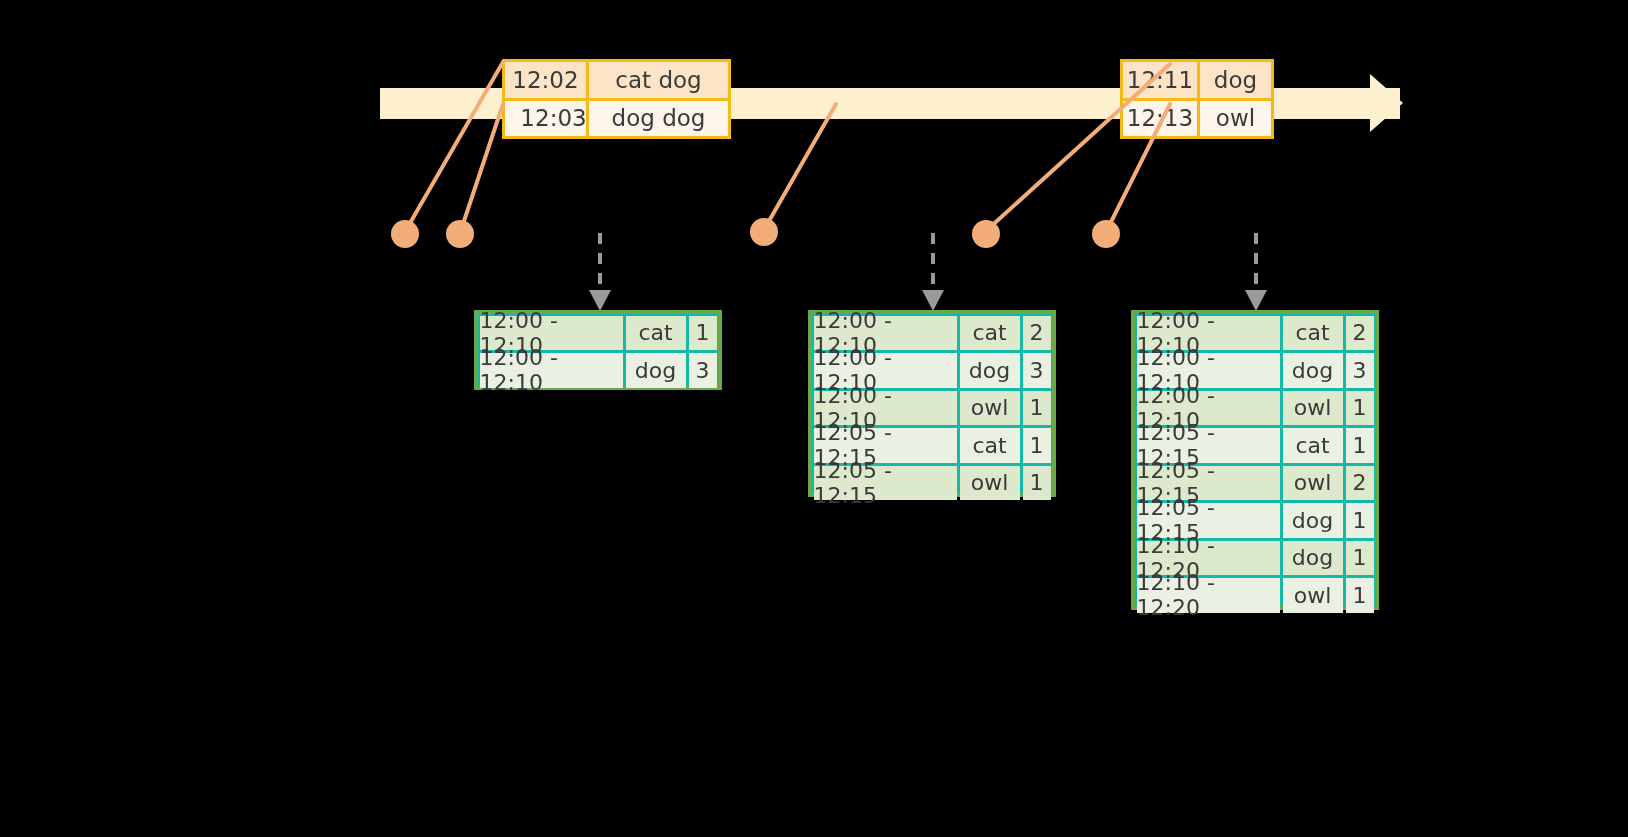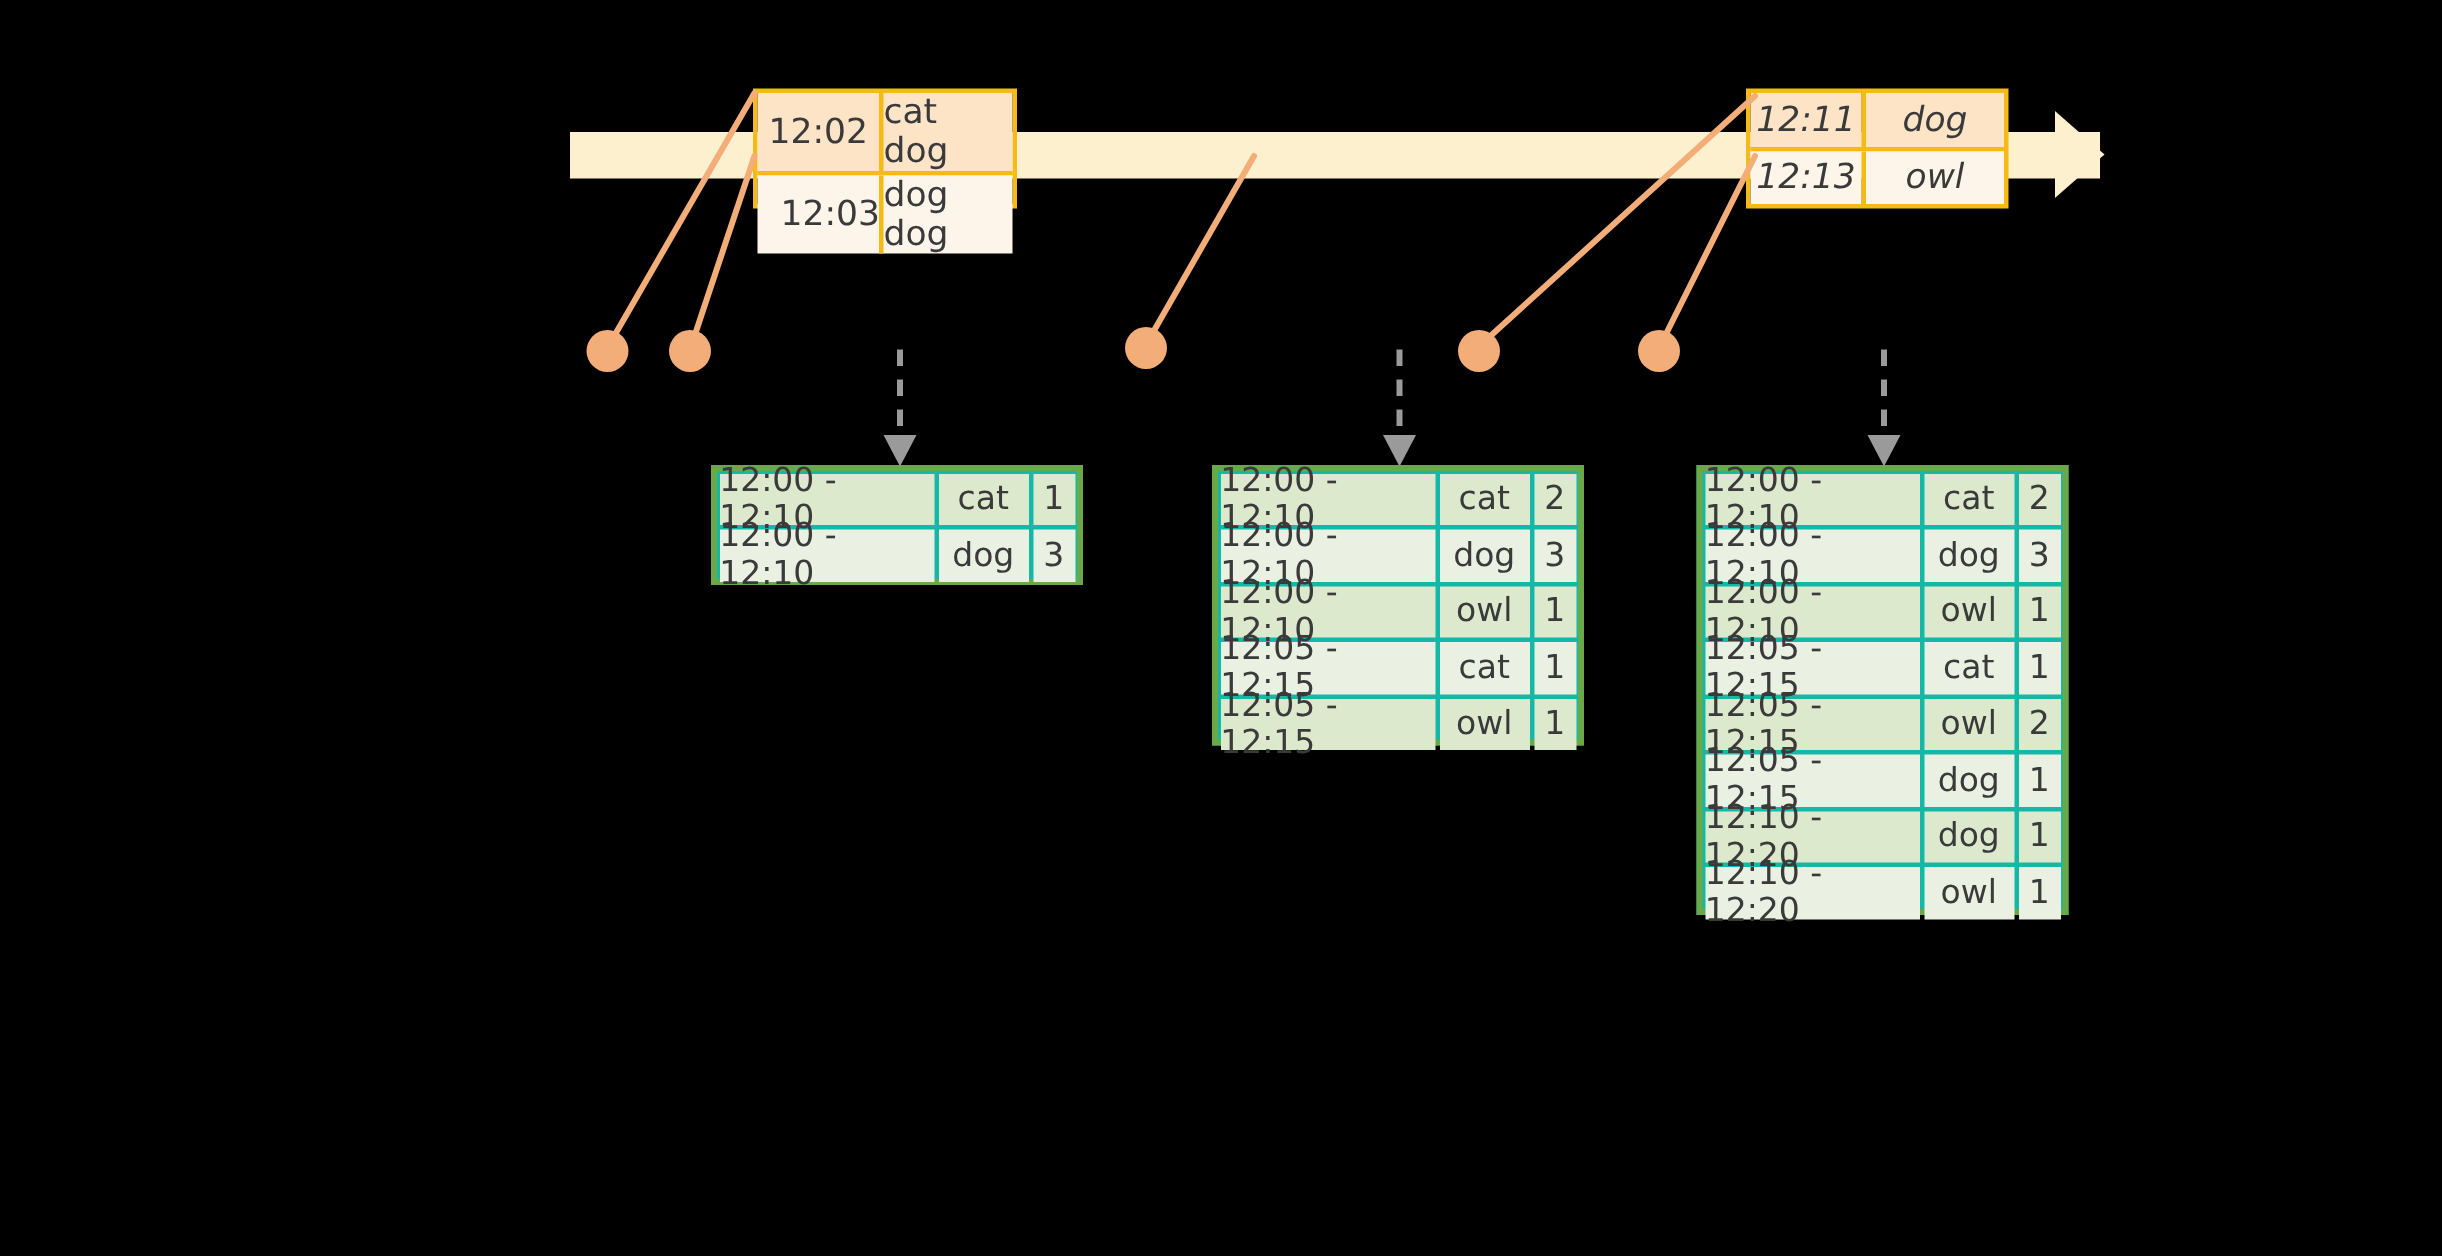--- a/index.html
+++ b/index.html
@@ -43,33 +43,33 @@
   .rrow.b .rcell{background:#eaf1e3;}
 </style>
 </head>
 <body>
 
 <div id="stage">
 
   <div class="timeline-bar" style="left:380px;top:88px;width:1020px;height:31px;"></div>
   <div class="timeline-head" style="left:1370px;top:74px;"></div>
 
-  <div class="evt" style="left:502px;top:59px;width:176px;height:80px;">
+  <div class="evt" style="left:502px;top:59px;width:229px;height:80px;">
     <div class="evt-row shade">
       <div class="evt-time" style="width:81px;">12:02</div>
       <div class="evt-val">cat dog</div>
     </div>
     <div class="evt-row plain">
       <div class="evt-time" style="width:81px;padding-left:16px;">12:03</div>
       <div class="evt-val">dog dog</div>
     </div>
   </div>
 
 
-  <div class="evt" style="left:1164px;top:59px;width:175px;height:80px;font-style:italic;">
+  <div class="evt" style="left:1120px;top:59px;width:154px;height:80px;">
     <div class="evt-row shade">
       <div class="evt-time" style="width:74px;">12:11</div>
       <div class="evt-val">dog</div>
     </div>
     <div class="evt-row plain">
       <div class="evt-time" style="width:74px;">12:13</div>
       <div class="evt-val">owl</div>
     </div>
   </div>
 

